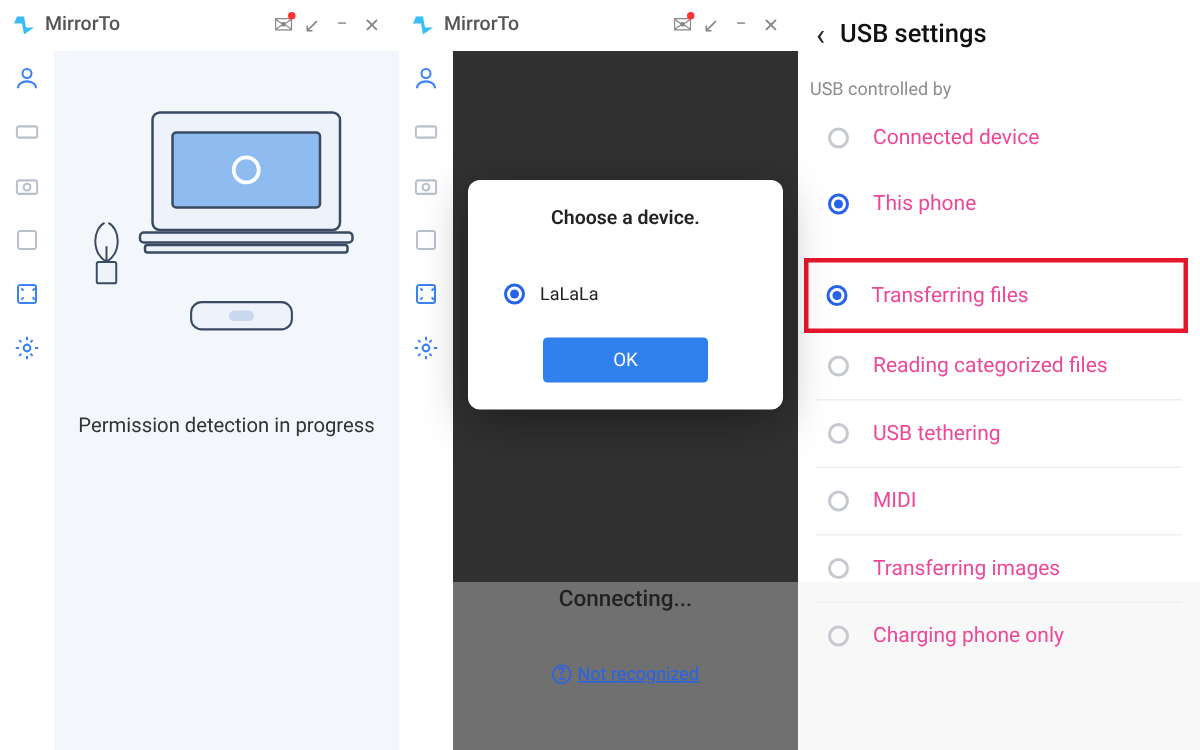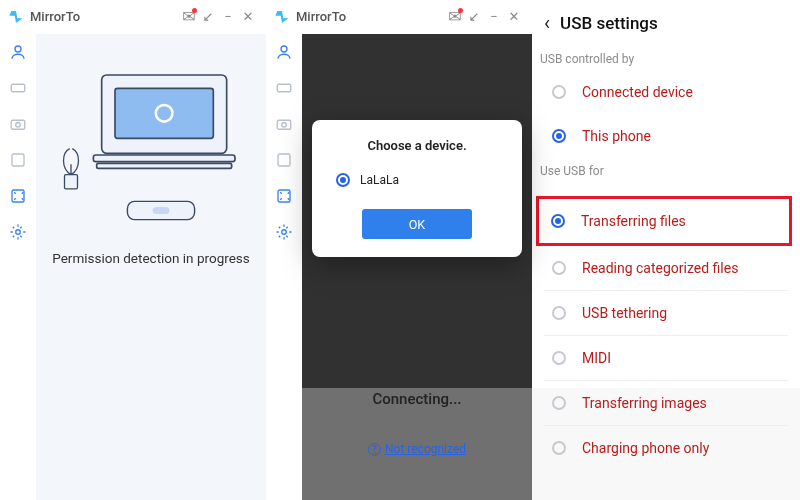--- a/index.html
+++ b/index.html
@@ -26,46 +26,46 @@
 
   .bottomnav { position:absolute; left:0; bottom:0; width:36px; display:flex; flex-direction:column; align-items:center; gap:18px; padding-bottom:20px;}
   .bottomnav .navicon{color:#3b82f6;}
 
   
   .main1 { flex:1; background:#f3f6fb; display:flex; flex-direction:column; align-items:center; padding-top:30px;}
   .illus { width:190px; height:160px; position:relative; }
   .plant { position:absolute; left:2px; bottom:26px; width:26px; }
   .laptop { position:absolute; left:34px; top:6px; width:150px; }
   .phone { position:absolute; left:70px; bottom:0; width:70px; }
-  .perm-text { margin-top:26px; font-size:13.5px; color:#333; }
+  .perm-text { margin-top:52px; font-size:13.5px; color:#333; }
 
   
   .panel2 .titlebar { background:#fff; }
   .panel2 .appbody { position:relative; }
   .panel2 .leftnav { background:#fff; }
   .main2 { flex:1; position:relative; background: rgba(0,0,0,0.55); display:flex; flex-direction:column; align-items:center; }
   .connecting { position:absolute; bottom:92px; font-size:15px; color:#222; font-weight:500;}
   .notrec { position:absolute; bottom:44px; font-size:12px; color:#2563eb; text-decoration:underline; display:flex; align-items:center; gap:4px;}
   .notrec .qicon{ width:13px;height:13px;border:1.4px solid #2563eb;border-radius:50%;display:inline-flex;align-items:center;justify-content:center;font-size:9px;color:#2563eb;font-weight:700;}
 
   .modal { position:absolute; top:86px; left:50%; transform:translateX(-50%); width:210px; background:#fff; border-radius:8px; box-shadow:0 8px 30px rgba(0,0,0,0.35); padding:18px 16px 18px; z-index:3;}
-  .modal h3 { text-align:center; font-size:13px; font-weight:600; color:#222; margin-bottom:20px;}
+  .modal h3 { text-align:center; font-size:13px; font-weight:600; color:#222; margin-bottom:36px;}
   .modal .opt { display:flex; align-items:center; gap:10px; font-size:12px; color:#222; margin-bottom:22px; padding-left:8px;}
   .radio-on { width:14px;height:14px;border:2px solid #2563eb;border-radius:50%;display:flex;align-items:center;justify-content:center;}
   .radio-on::after{content:"";width:6px;height:6px;background:#2563eb;border-radius:50%;}
   .radio-off { width:14px;height:14px;border:2px solid #c6c9cf;border-radius:50%;}
   .okbtn { display:block; margin:0 auto; width:110px; height:30px; background:#2f80ed; color:#fff; font-size:12.5px; border:none; border-radius:3px; cursor:pointer;}
 
   
   .p3head { height:46px; display:flex; align-items:center; padding:0 12px; gap:10px;}
   .p3head .back { font-size:20px; color:#222; cursor:pointer;}
   .p3head .ttl { font-size:17px; font-weight:500; color:#111;}
   .p3sub { font-size:12px; color:#8c8c8c; padding:6px 8px 4px;}
   .optrow { display:flex; align-items:center; gap:16px; height:44px; padding:0 20px; border-bottom:0;}
-  .optrow .lbl { font-size:14px; color:#b91c1c; }
+  .optrow .lbl { font-size:14px; color:#ec4899; }
   .hl { border:3px solid #e6172c; margin:14px 8px 0 4px; }
   .hl .optrow{padding:0 12px;}
   .sep { height:1px; background:#eee; margin:0 12px;}
 </style>
 </head>
 <body>
 
 <div class="panel panel1">
   <div class="titlebar">
     <svg class="logo" viewBox="0 0 24 24">
@@ -232,21 +232,20 @@
   </div>
   <div class="p3sub">USB controlled by</div>
   <div class="optrow">
     <span class="radio-off"></span>
     <span class="lbl">Connected device</span>
   </div>
   <div class="optrow">
     <span class="radio-on"></span>
     <span class="lbl">This phone</span>
   </div>
-  <div class="p3sub">Use USB for</div>
 
   <div class="hl">
     <div class="optrow">
       <span class="radio-on"></span>
       <span class="lbl">Transferring files</span>
     </div>
   </div>
 
   <div class="optrow">
     <span class="radio-off"></span>

